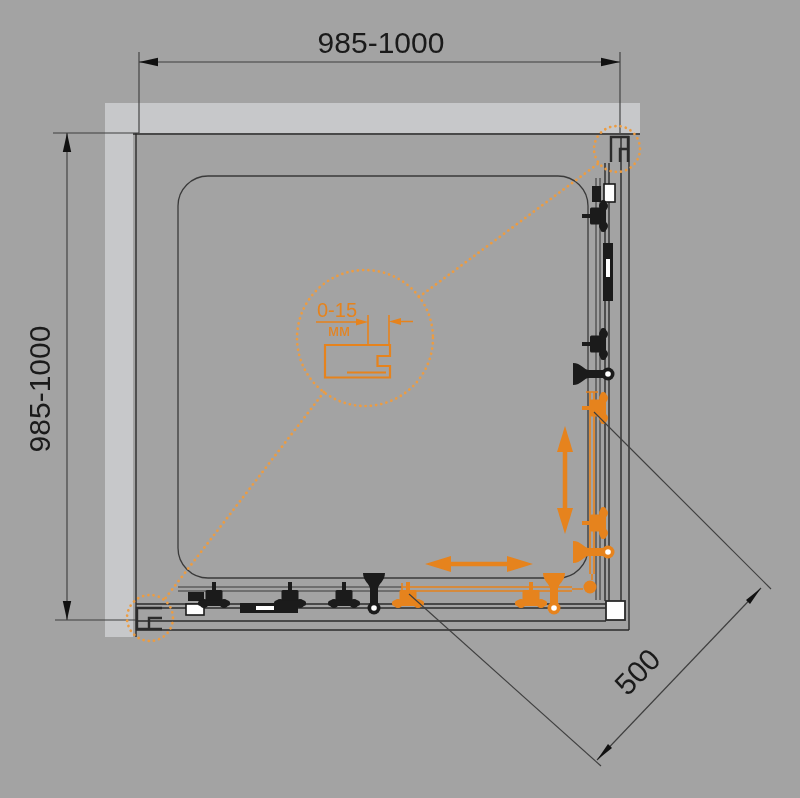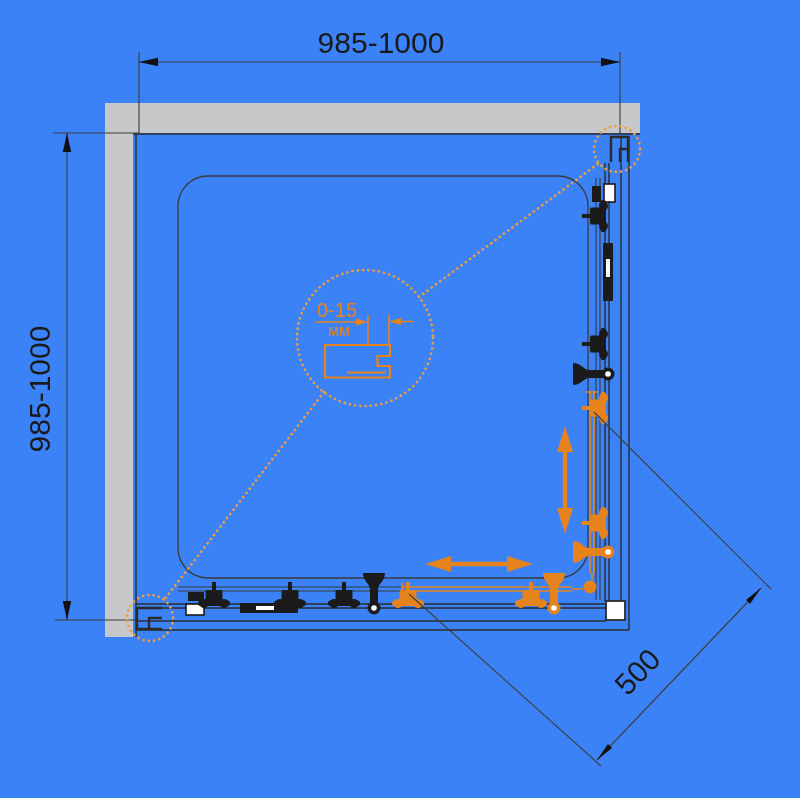--- a/index.html
+++ b/index.html
@@ -4,21 +4,21 @@
 <style>
   :root{
     --accent:#E6831D;
     --accent-dots:#EC9C42;
     --wall:#C7C8CA;
     --line:#2B2B2B;
     --hardware:#1B1B1B;
     --dim-text:#1A1A1A;
   }
   html,body{margin:0;padding:0;background:#fff;}
-  .stage{width:800px;height:798px;position:relative;background:#3b82f6;overflow:hidden;}
+  .stage{width:800px;height:798px;position:relative;background:#a3a3a3;overflow:hidden;}
   svg{display:block;}
   .wall{fill:var(--wall);stroke:none;}
   .frame{stroke:var(--line);fill:none;stroke-width:1.4;}
   .frame-thick{stroke:var(--line);fill:none;stroke-width:2.4;}
   .glass{stroke:#3A3A3A;fill:none;stroke-width:1.1;}
   .tray{stroke:#3A3A3A;fill:none;stroke-width:1.3;}
   .dim{stroke:#3F3F3F;fill:none;stroke-width:1.15;}
   .dim-arrow{fill:#111;stroke:none;}
   .dim-text{font-family:"Liberation Sans",sans-serif;font-size:30px;fill:var(--dim-text);}
   .o-line{stroke:var(--accent);fill:none;}

